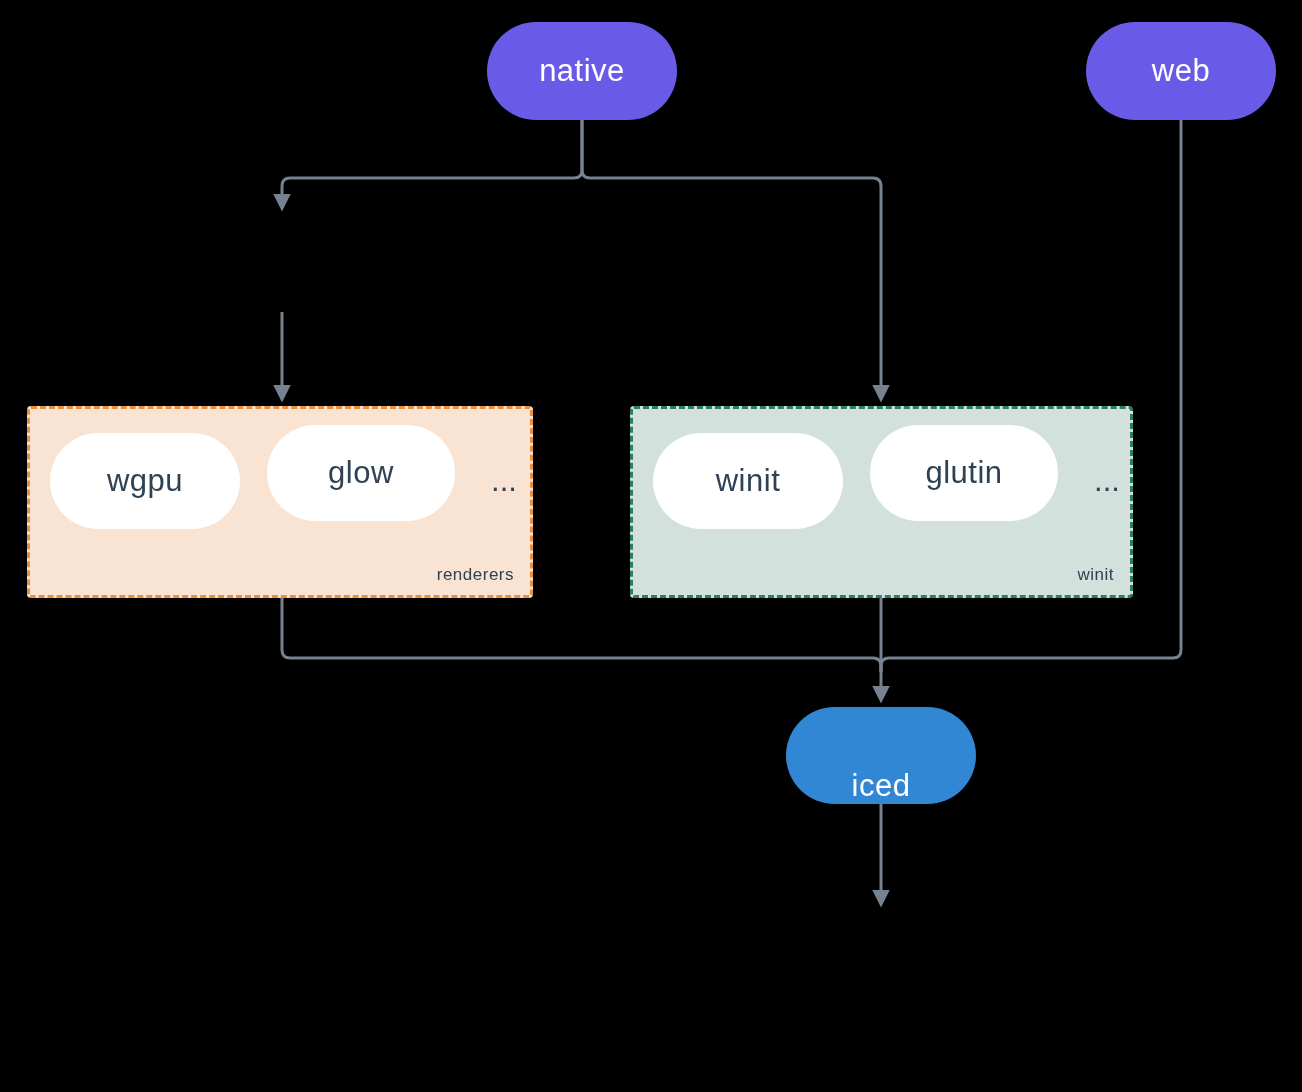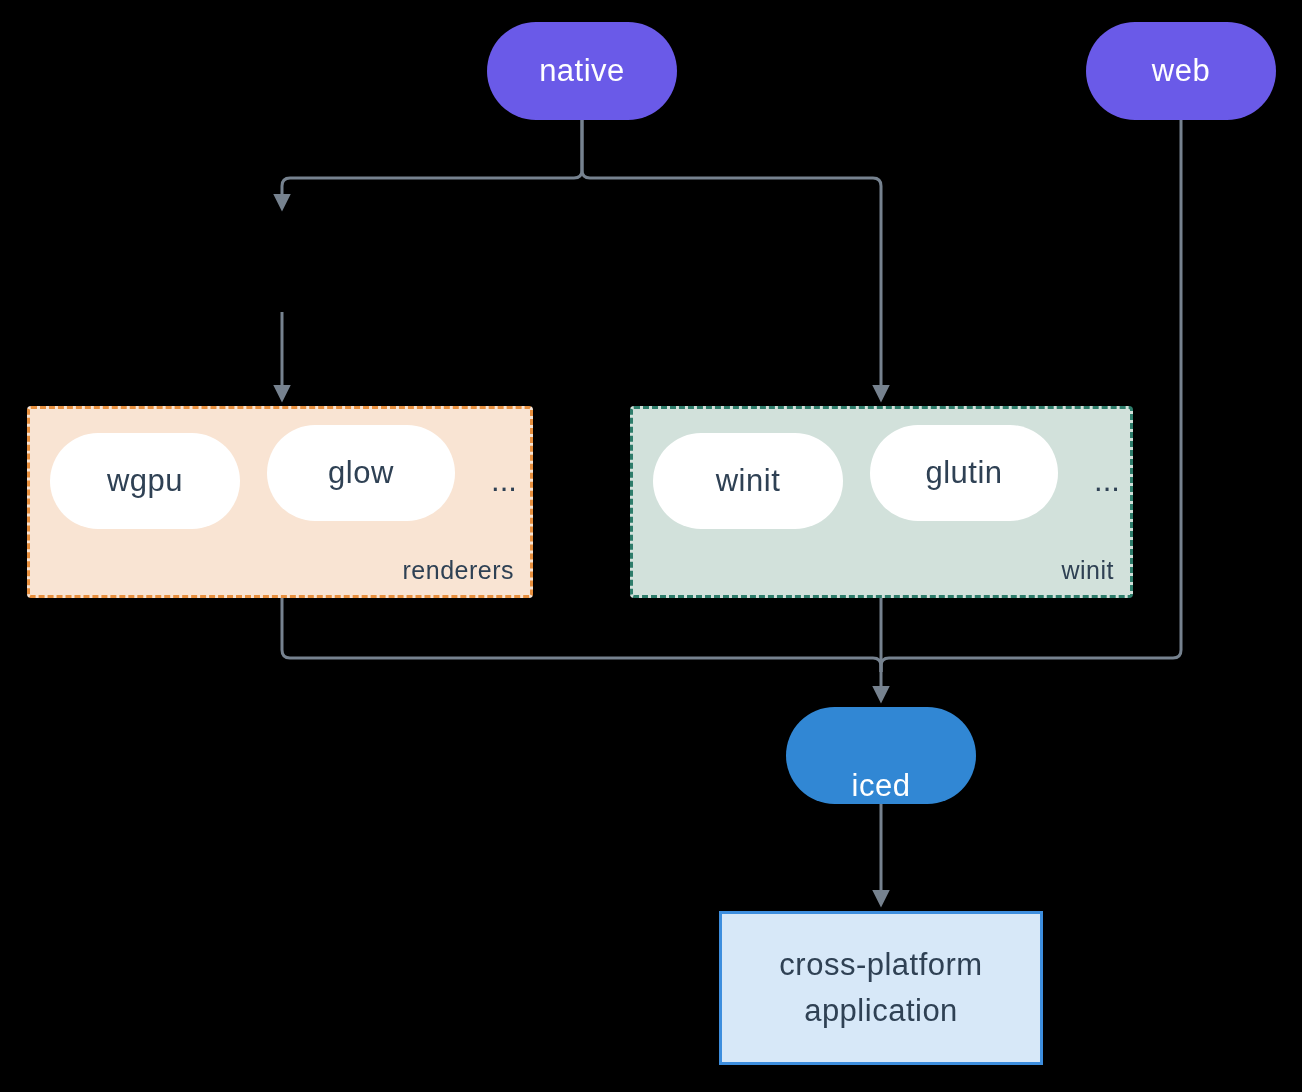--- a/index.html
+++ b/index.html
@@ -69,21 +69,21 @@
   .ellipsis {
     position: absolute;
     left: 448px; top: 24px; width: 52px; height: 96px;
     display: flex; align-items: center; justify-content: center;
     font-size: 31px;
     color: var(--node-text-dark, #2F4154);
   }
   .group-label {
     position: absolute;
     right: 16px; bottom: 10px;
-    font-size: 25px;
+    font-size: 17px;
     color: var(--node-text-dark, #2F4154);
     letter-spacing: 0.5px;
   }
 
   .app-box {
     position: absolute;
     left: 719px; top: 911px; width: 324px; height: 154px;
     box-sizing: border-box;
     background: var(--app-fill, #D7E8F8);
     border: 3px solid var(--app-border, #3D8EDE);
@@ -145,18 +145,14 @@
       <span>glutin</span>
     </div>
     <div class="ellipsis">...</div>
     <div class="group-label">winit</div>
   </div>
 
   <div class="pill pill-blue node-iced">
     <span>iced</span>
   </div>
 
-  <div class="app-box">
-    <span>cross-platform</span>
-    <span>application</span>
-  </div>
 
 </div>
 
 </body></html>

